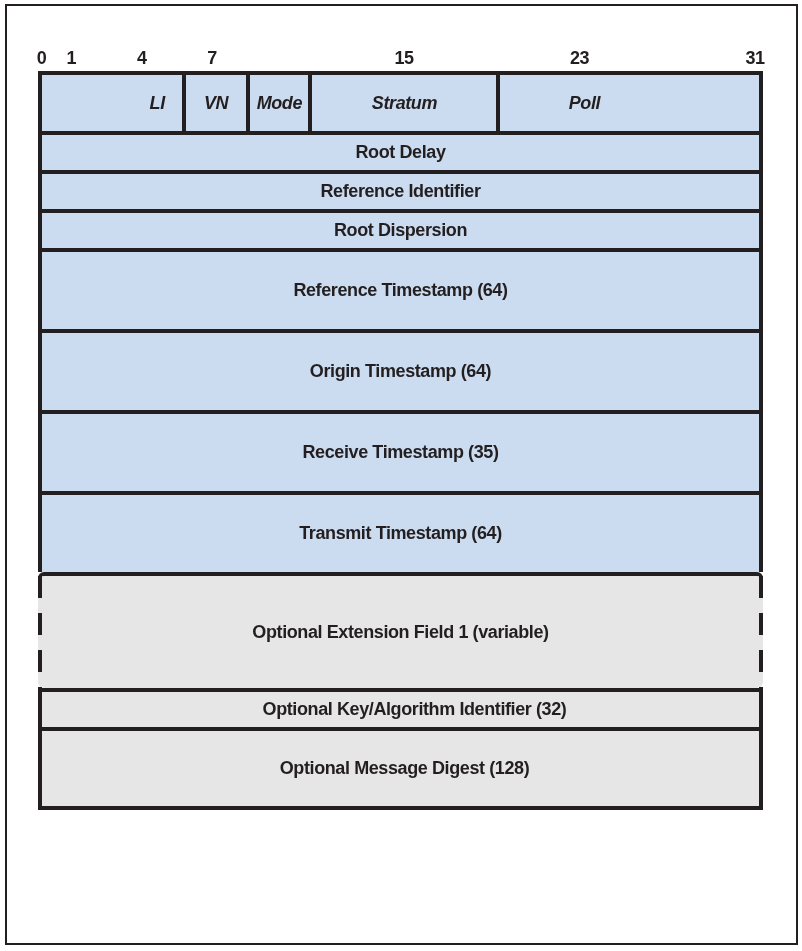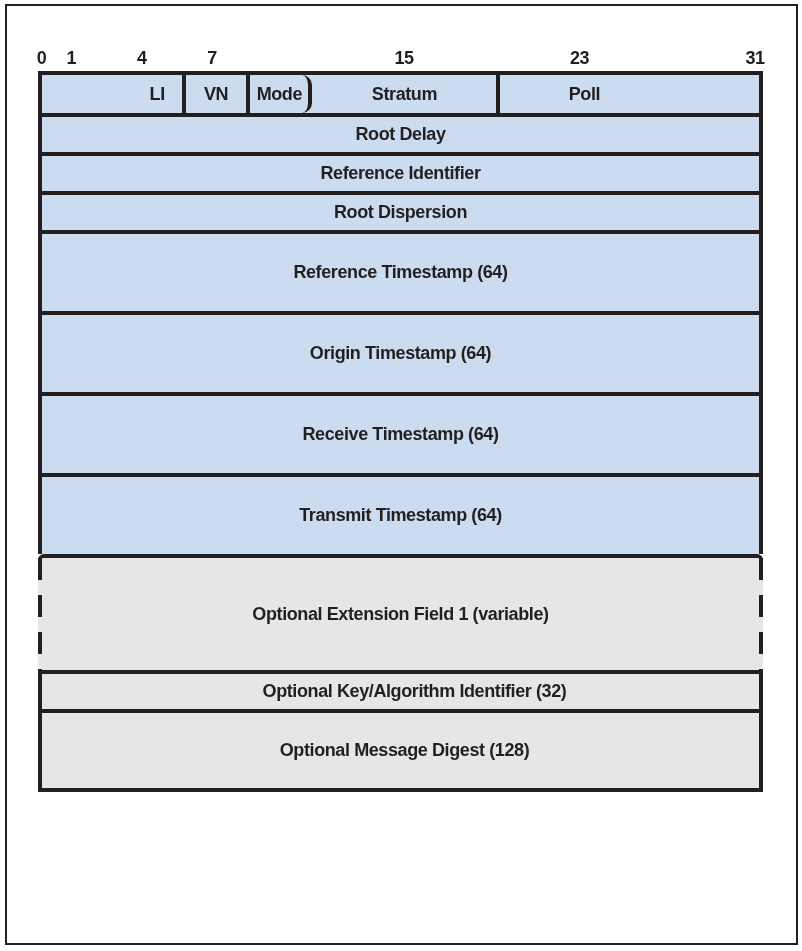--- a/index.html
+++ b/index.html
@@ -60,42 +60,42 @@
     align-items: center;
     justify-content: center;
     font-size: 18px;
     font-weight: bold;
     letter-spacing: -0.4px;
     text-align: center;
   }
   .blue { background: #ccdcf0; }
   .gray { background: #e6e6e6; }
 
-  .h-header { height: 42px; }
+  .h-header { height: 60px; font-style: italic; }
   .h-s  { height: 39px; }
   .h-d  { height: 81px; }
   .h-x1 { height: 116px; border-radius: 6px; }
   .h-x2 { height: 119px; }
   .h-k  { height: 39px; padding-left: 28px; }
   .h-m  { height: 83px; border-bottom-width: 4px; padding-left: 8px; }
 
   
   .header-row { padding: 0; }
   .cell {
     box-sizing: border-box;
     height: 100%;
     display: flex;
     align-items: center;
     justify-content: center;
     border-right: 4px solid #231f20;
   }
   .cell:last-child { border-right: none; }
   .w-li        { width: 7.45%;  }
   .w-vn        { width: 8.97%;  }
-  .w-mode      { width: 8.69%; border-radius: 10px;  }
+  .w-mode      { width: 8.69%;  }
   .w-stratum   { width: 26.21%; }
   .w-poll      { width: 23.45%; }
   .w-precision { width: 25.23%; }
 
   
   .dashed {
     border-left-width: 0;
     border-right-width: 0;
     position: relative;
   }
@@ -138,19 +138,19 @@
     <div class="cell w-mode">Mode</div>
     <div class="cell w-stratum">Stratum</div>
     <div class="cell w-poll">Poll</div>
   </div>
 
   <div class="row blue h-s">Root Delay</div>
   <div class="row blue h-s">Reference Identifier</div>
   <div class="row blue h-s">Root Dispersion</div>
   <div class="row blue h-d">Reference Timestamp (64)</div>
   <div class="row blue h-d">Origin Timestamp (64)</div>
-  <div class="row blue h-d">Receive Timestamp (64)</div>
+  <div class="row blue h-d">Receive Timestamp (35)</div>
   <div class="row blue h-d">Transmit Timestamp (64)</div>
   <div class="row gray h-x1 dashed">Optional Extension Field 1 (variable)</div>
   <div class="row gray h-k">Optional Key/Algorithm Identifier (32)</div>
   <div class="row gray h-m">Optional Message Digest (128)</div>
 
 </div>
 
 </body></html>

